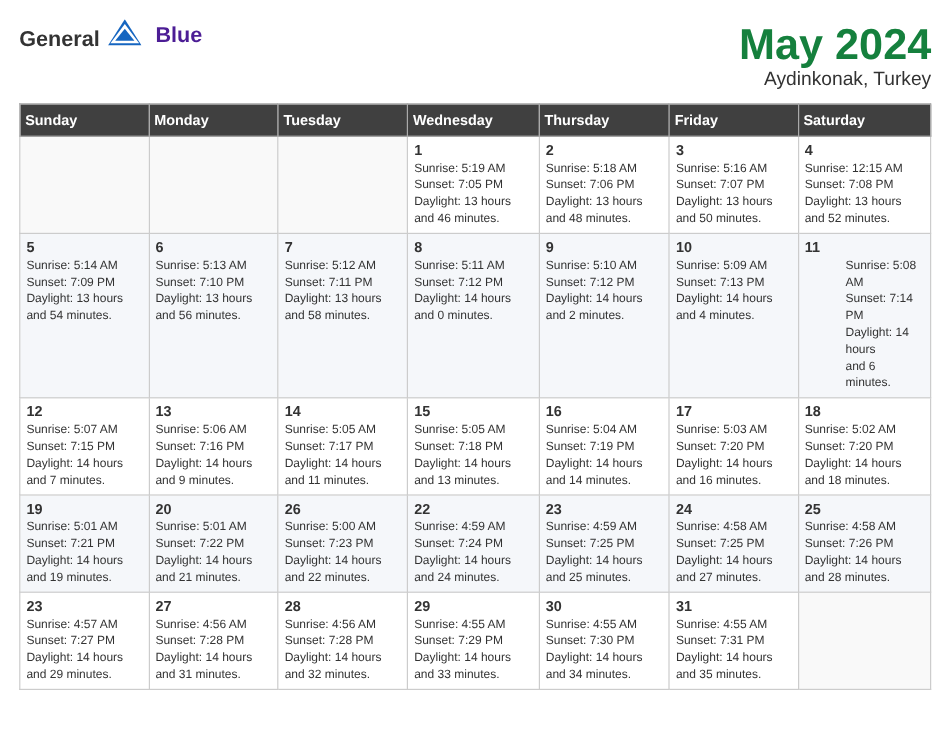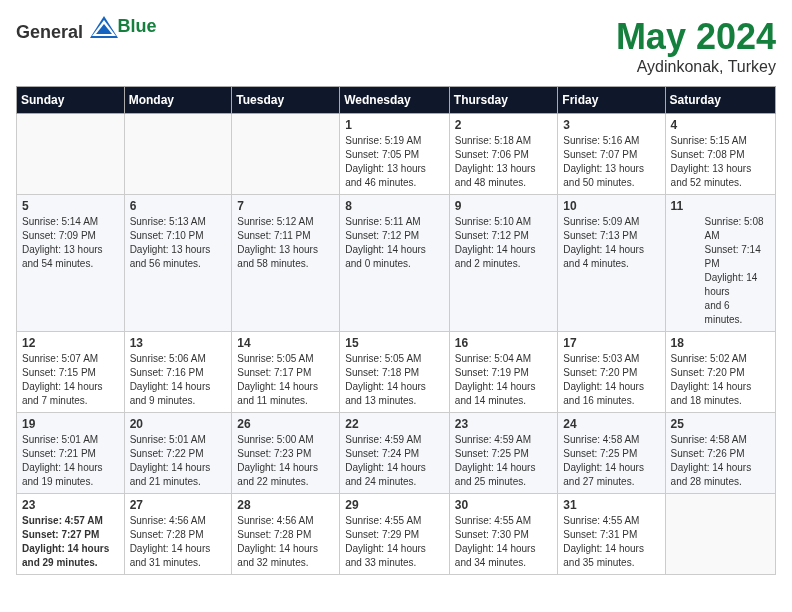--- a/index.html
+++ b/index.html
@@ -11,31 +11,32 @@
       padding: 16px;
     }
     .header {
       display: flex;
       justify-content: space-between;
       align-items: flex-start;
       margin-bottom: 10px;
     }
     .logo {
       display: flex;
-      align-items: flex-start;
+      align-items: center;
+      gap: 12px;
     }
     .logo-text-general {
       font-size: 18px;
       font-weight: bold;
       color: #333;
     }
     .logo-text-blue {
       font-size: 18px;
       font-weight: bold;
-      color: #15803d;
+      color: #4c1d95;
     }
     .logo-icon {
       width: 28px;
       height: 22px;
       margin-left: 2px;
     }
     .title-block {
       text-align: right;
     }
     .month-title {
@@ -45,21 +46,21 @@
     }
     .location-title {
       font-size: 16px;
       color: #333;
     }
     table {
       width: 100%;
       border-collapse: collapse;
     }
     thead tr th {
-      background-color: #0f172a;
+      background-color: #404040;
       color: #fff;
       font-size: 12px;
       font-weight: bold;
       padding: 6px 4px;
       text-align: left;
       border: 1px solid #aaa;
     }
     tbody tr td {
       border: 1px solid #ccc;
       vertical-align: top;
@@ -147,21 +148,21 @@
         </td>
         <td>
           <span class="day-num">3</span>
           <div class="day-info" style="white-space: pre-line;">Sunrise: 5:16 AM
 Sunset: 7:07 PM
 Daylight: 13 hours
 and 50 minutes.</div>
         </td>
         <td>
           <span class="day-num">4</span>
-          <div class="day-info" style="white-space: pre-line;">Sunrise: 5:15 AM
+          <div class="day-info" style="white-space: pre-line;">Sunrise: 12:15 AM
 Sunset: 7:08 PM
 Daylight: 13 hours
 and 52 minutes.</div>
         </td>
       </tr>
       <tr>
         <td>
           <span class="day-num">5</span>
           <div class="day-info" style="white-space: pre-line;">Sunrise: 5:14 AM
 Sunset: 7:09 PM
@@ -309,21 +310,21 @@
           <span class="day-num">25</span>
           <div class="day-info" style="white-space: pre-line;">Sunrise: 4:58 AM
 Sunset: 7:26 PM
 Daylight: 14 hours
 and 28 minutes.</div>
         </td>
       </tr>
       <tr>
         <td>
           <span class="day-num">23</span>
-          <div class="day-info" style="white-space: pre-line; font-weight: bold;">Sunrise: 4:57 AM
+          <div class="day-info" style="white-space: pre-line;">Sunrise: 4:57 AM
 Sunset: 7:27 PM
 Daylight: 14 hours
 and 29 minutes.</div>
         </td>
         <td>
           <span class="day-num">27</span>
           <div class="day-info" style="white-space: pre-line;">Sunrise: 4:56 AM
 Sunset: 7:28 PM
 Daylight: 14 hours
 and 31 minutes.</div>

